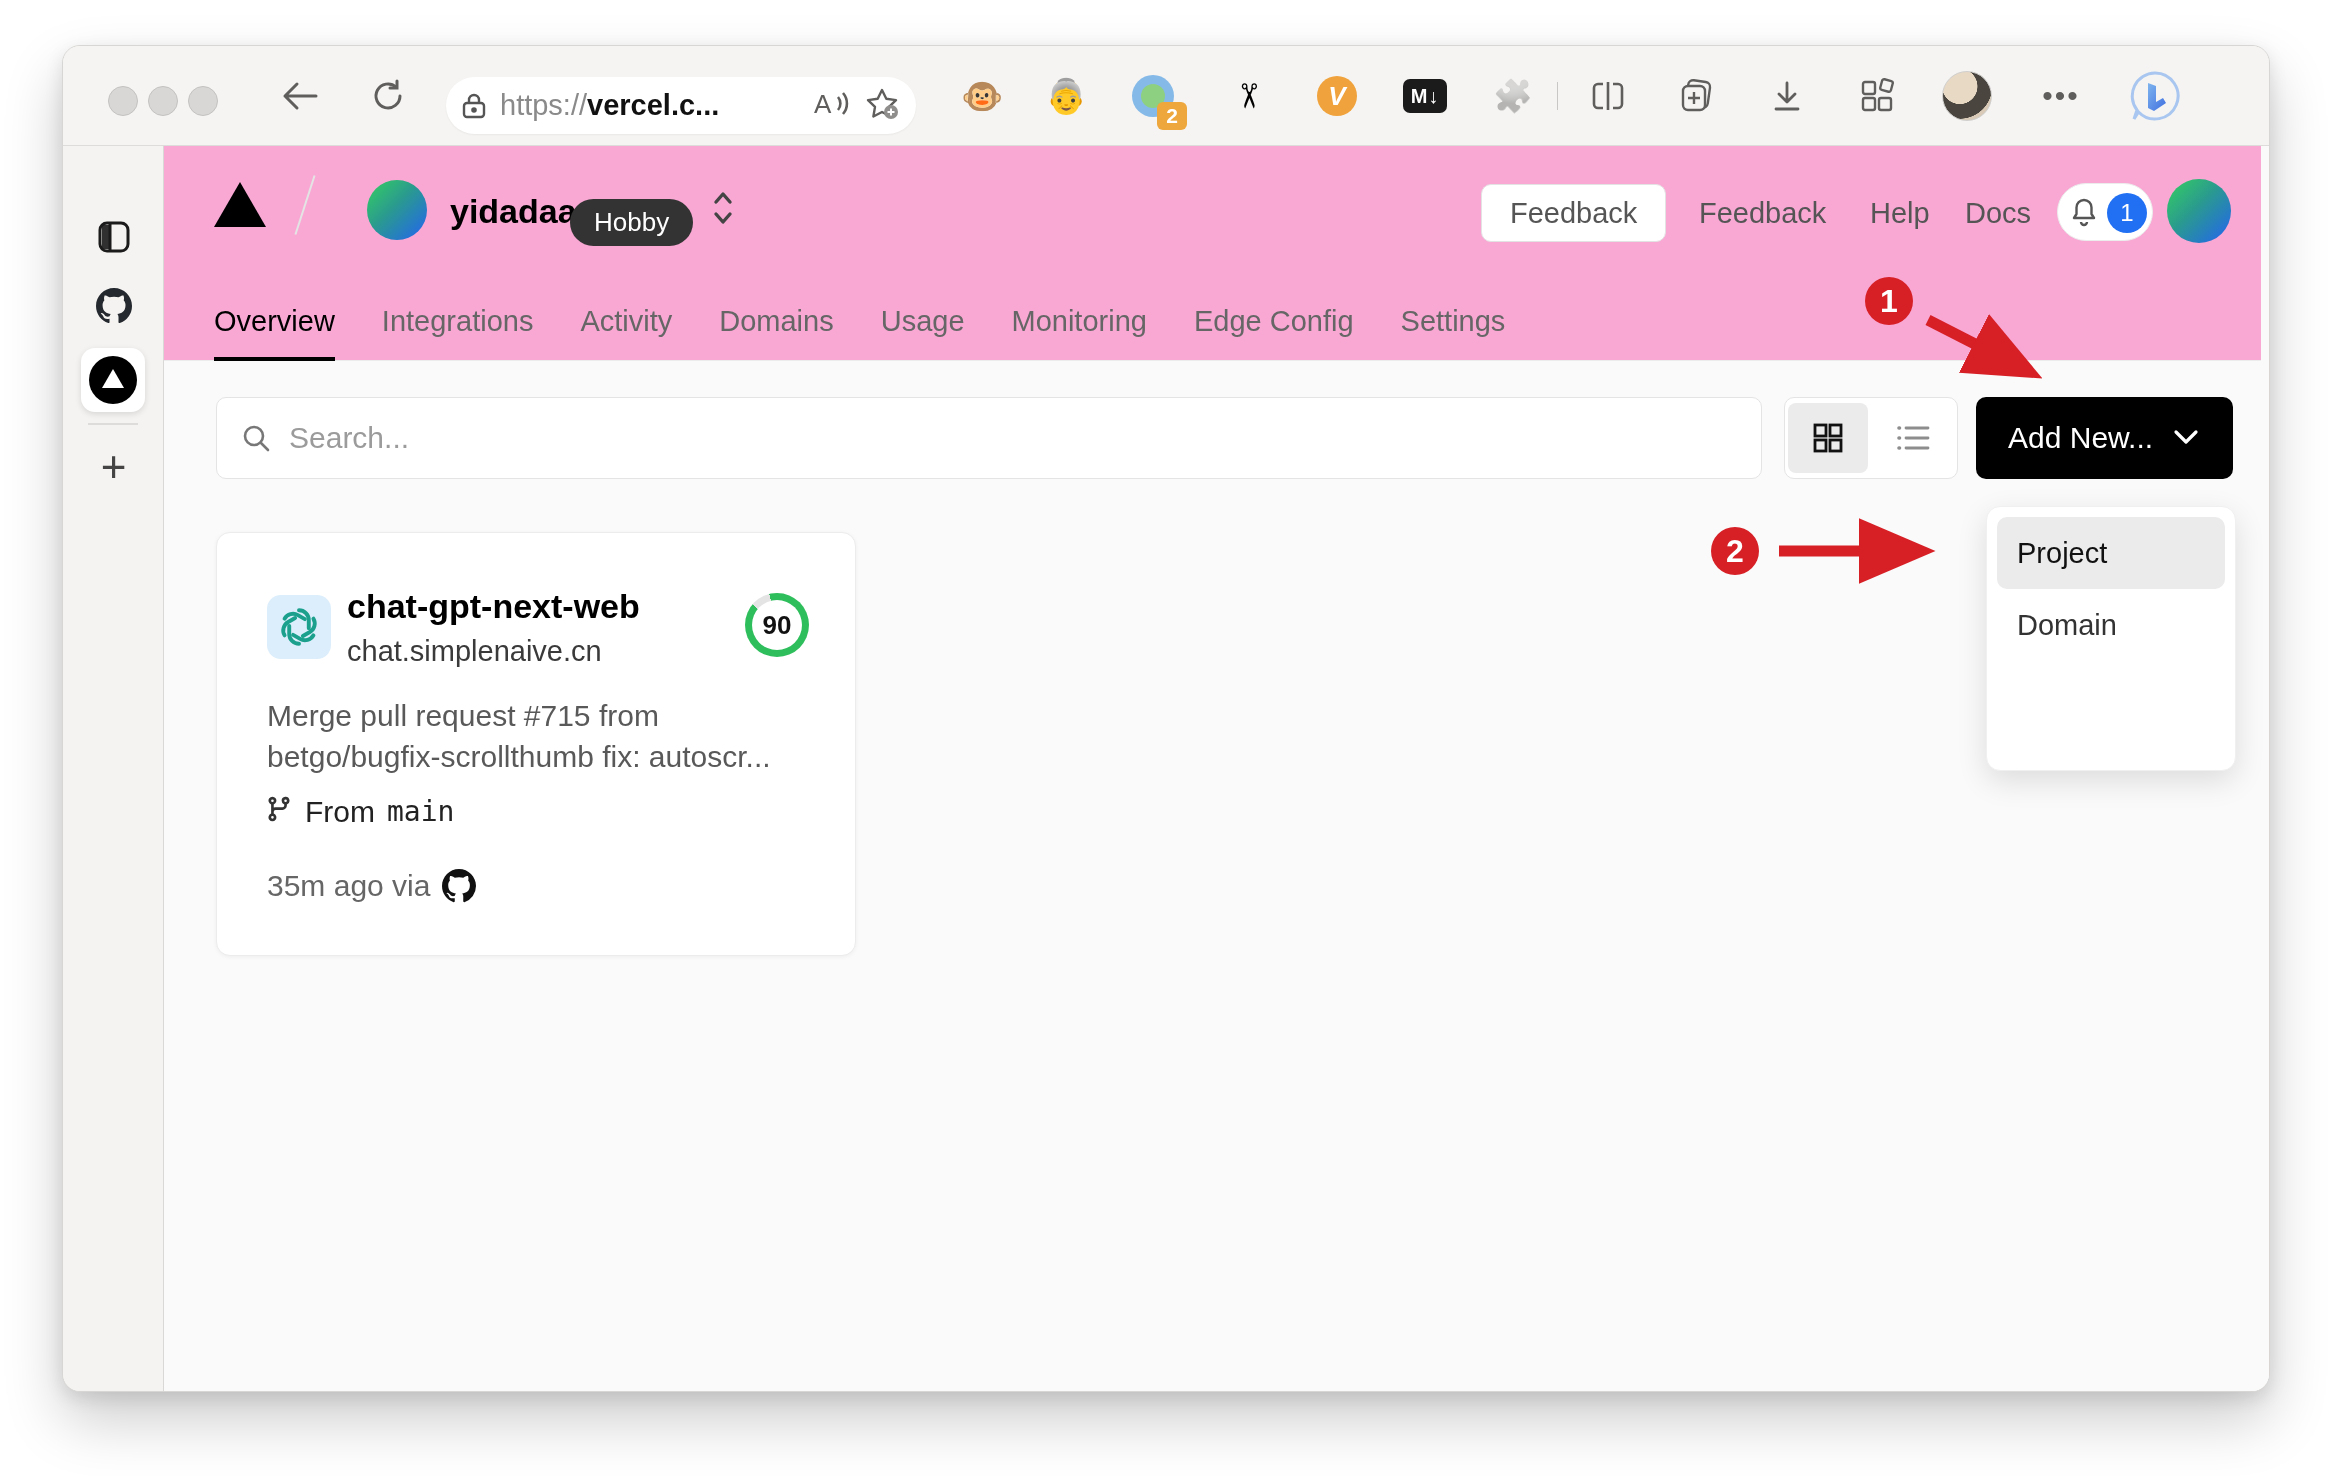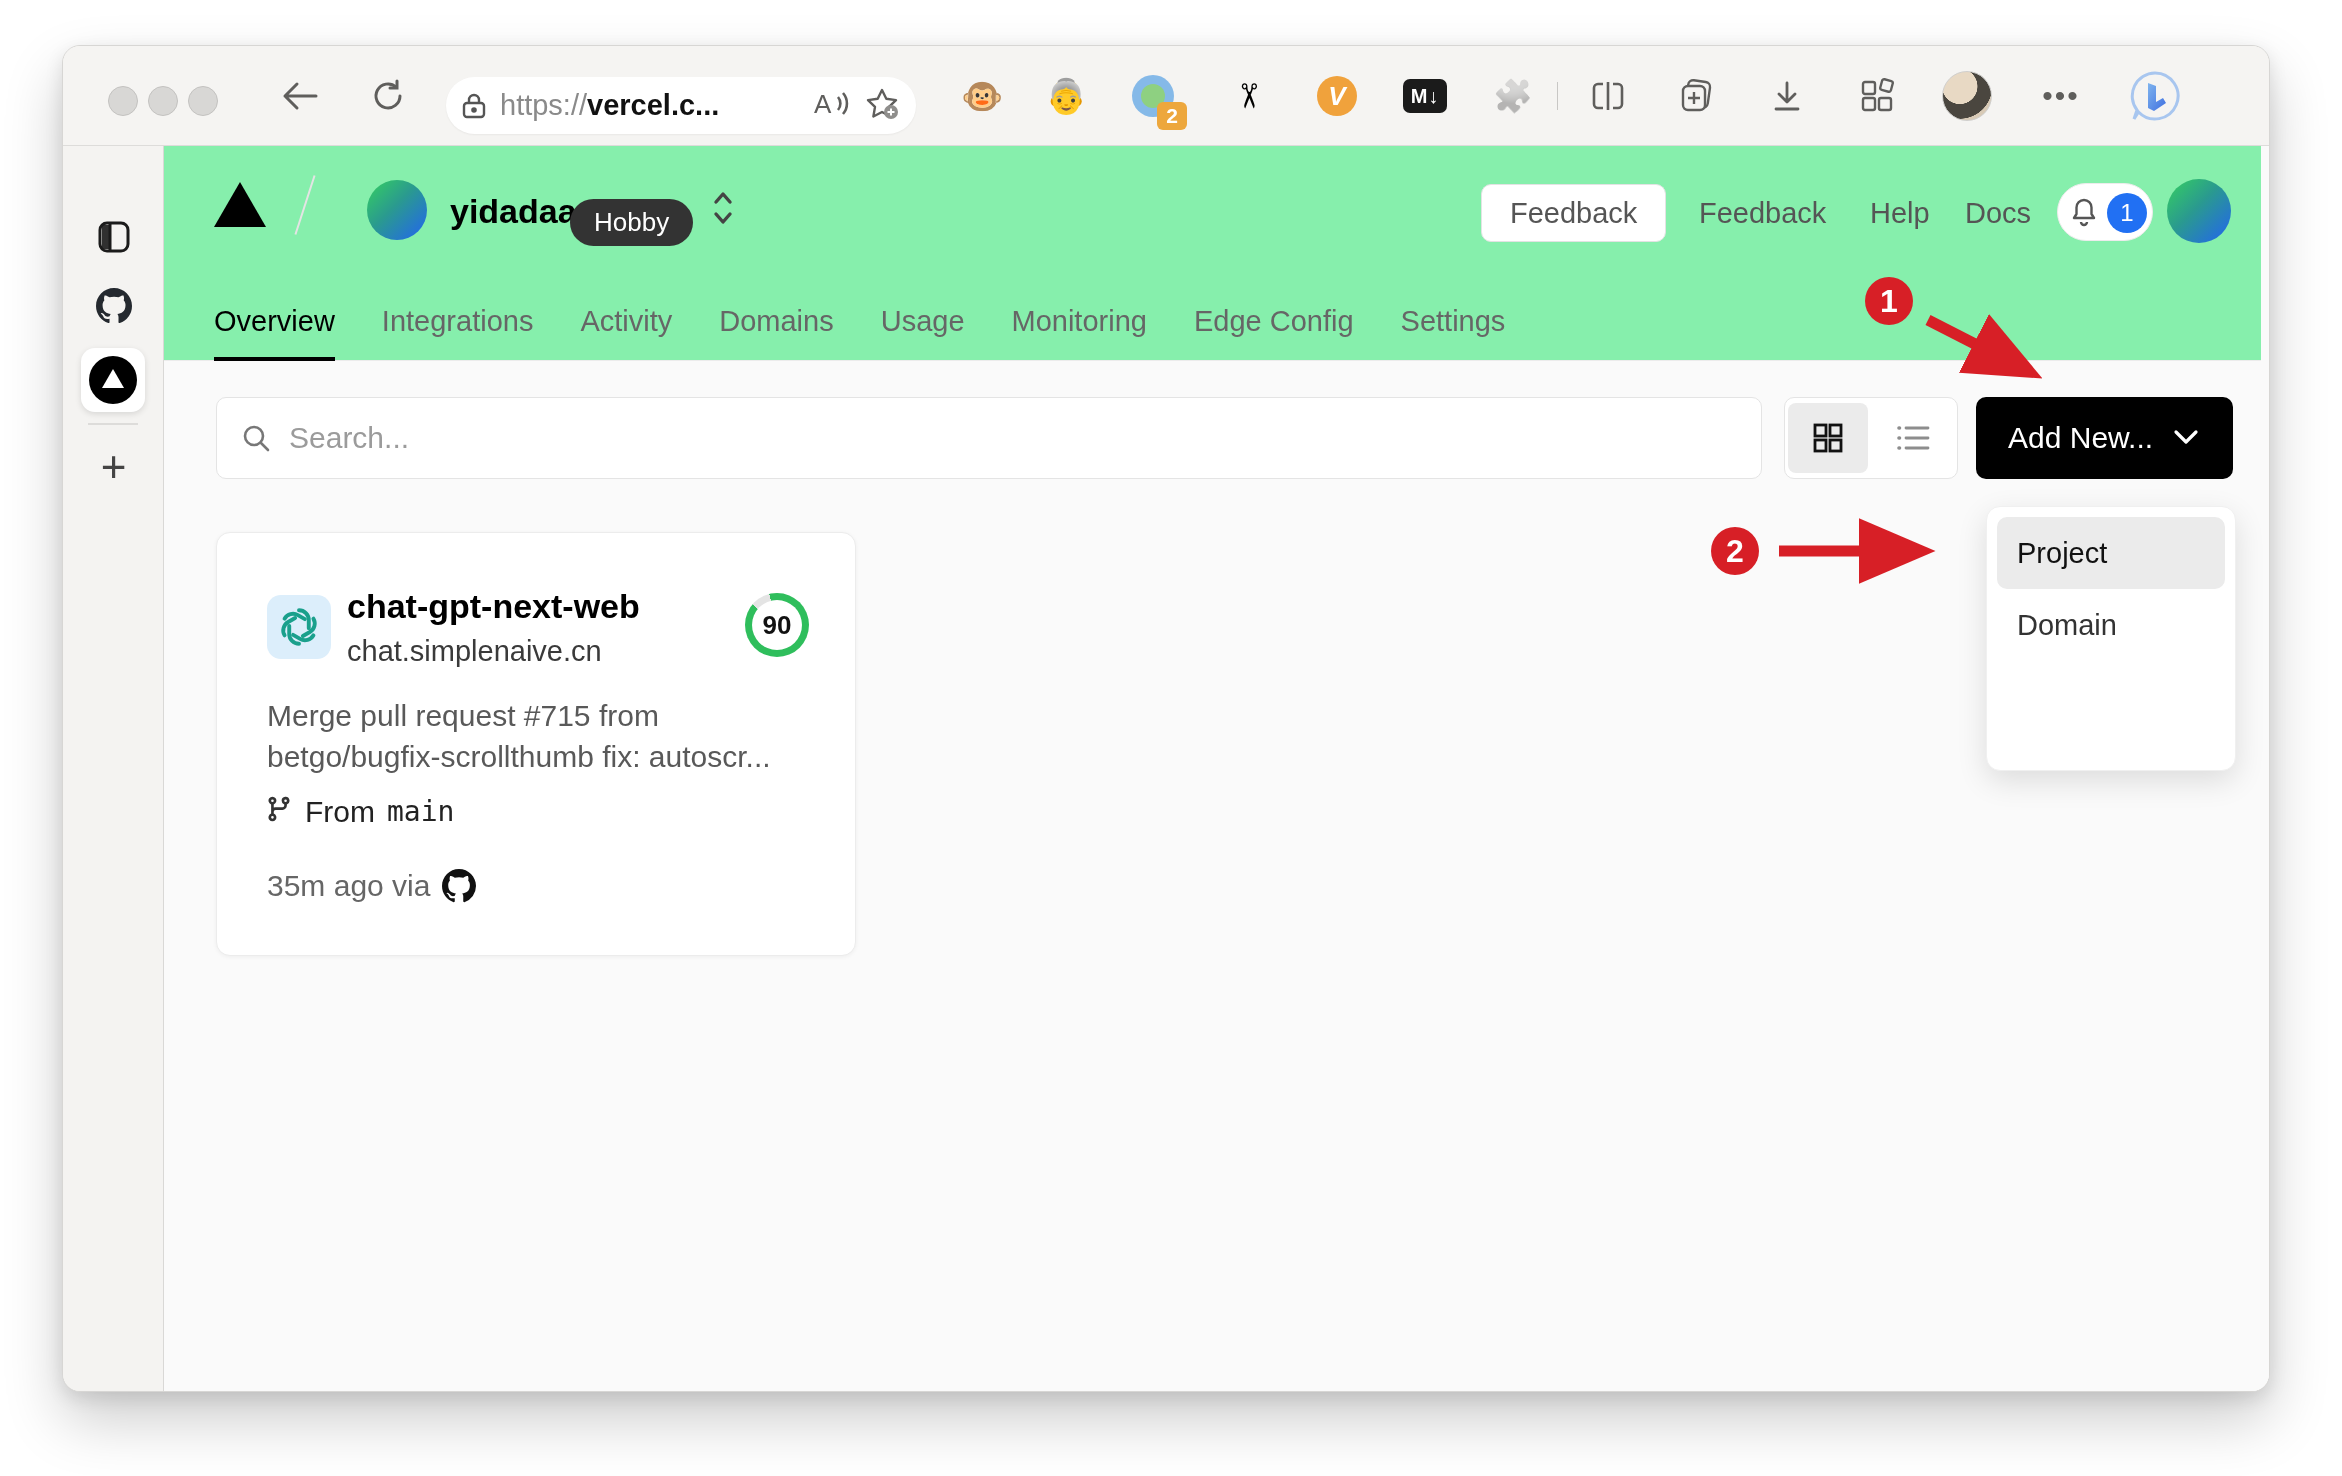--- a/index.html
+++ b/index.html
@@ -43,21 +43,21 @@
   .vtab-active { position:absolute; left:18px; top:202px; width:64px; height:64px; background:#fff; border-radius:14px;
     box-shadow:0 2px 6px rgba(0,0,0,.12); display:flex; align-items:center; justify-content:center; }
   .vercelcircle { width:48px; height:48px; border-radius:50%; background:#000; display:flex; align-items:center; justify-content:center; }
   .vercelcircle .tri { width:0; height:0; border-left:11px solid transparent; border-right:11px solid transparent; border-bottom:19px solid #fff; margin-top:-3px; }
   .sdivider { position:absolute; left:25px; top:277px; width:50px; height:2px; background:#dddcda; }
 
   
   .content { position:absolute; left:101px; top:100px; right:0; bottom:0; background:#fafafa; }
 
   
-  .vc-header { position:absolute; left:0; top:0; right:8px; height:215px; background:#86efac; border-bottom:1px solid #ececec; }
+  .vc-header { position:absolute; left:0; top:0; right:8px; height:215px; background:#f9a8d4; border-bottom:1px solid #ececec; }
   .tri-logo { position:absolute; left:50px; top:36px; width:0; height:0;
     border-left:26px solid transparent; border-right:26px solid transparent; border-bottom:45px solid #000; }
   .slash { position:absolute; left:140px; top:28px; width:2px; height:62px; background:#e4e4e4; transform:rotate(18deg); }
   .grad-avatar { border-radius:50%; background:linear-gradient(135deg,#33c46a 10%,#2a9a8f 45%,#2368e9 95%); }
   .team-avatar { position:absolute; left:203px; top:34px; width:60px; height:60px; }
   .team-name { position:absolute; left:286px; top:46px; font-size:34px; font-weight:600; color:#000; }
   .plan-badge { position:absolute; left:406px; top:53px; height:47px; padding:0 24px; background:#333; color:#fff;
     border-radius:24px; font-size:26px; display:flex; align-items:center; }
   .team-switch { position:absolute; left:544px; top:40px; color:#444; }
   .hdr-btn { position:absolute; top:38px; height:58px; border:1px solid #e3e3e3; border-radius:10px; background:#fff;

